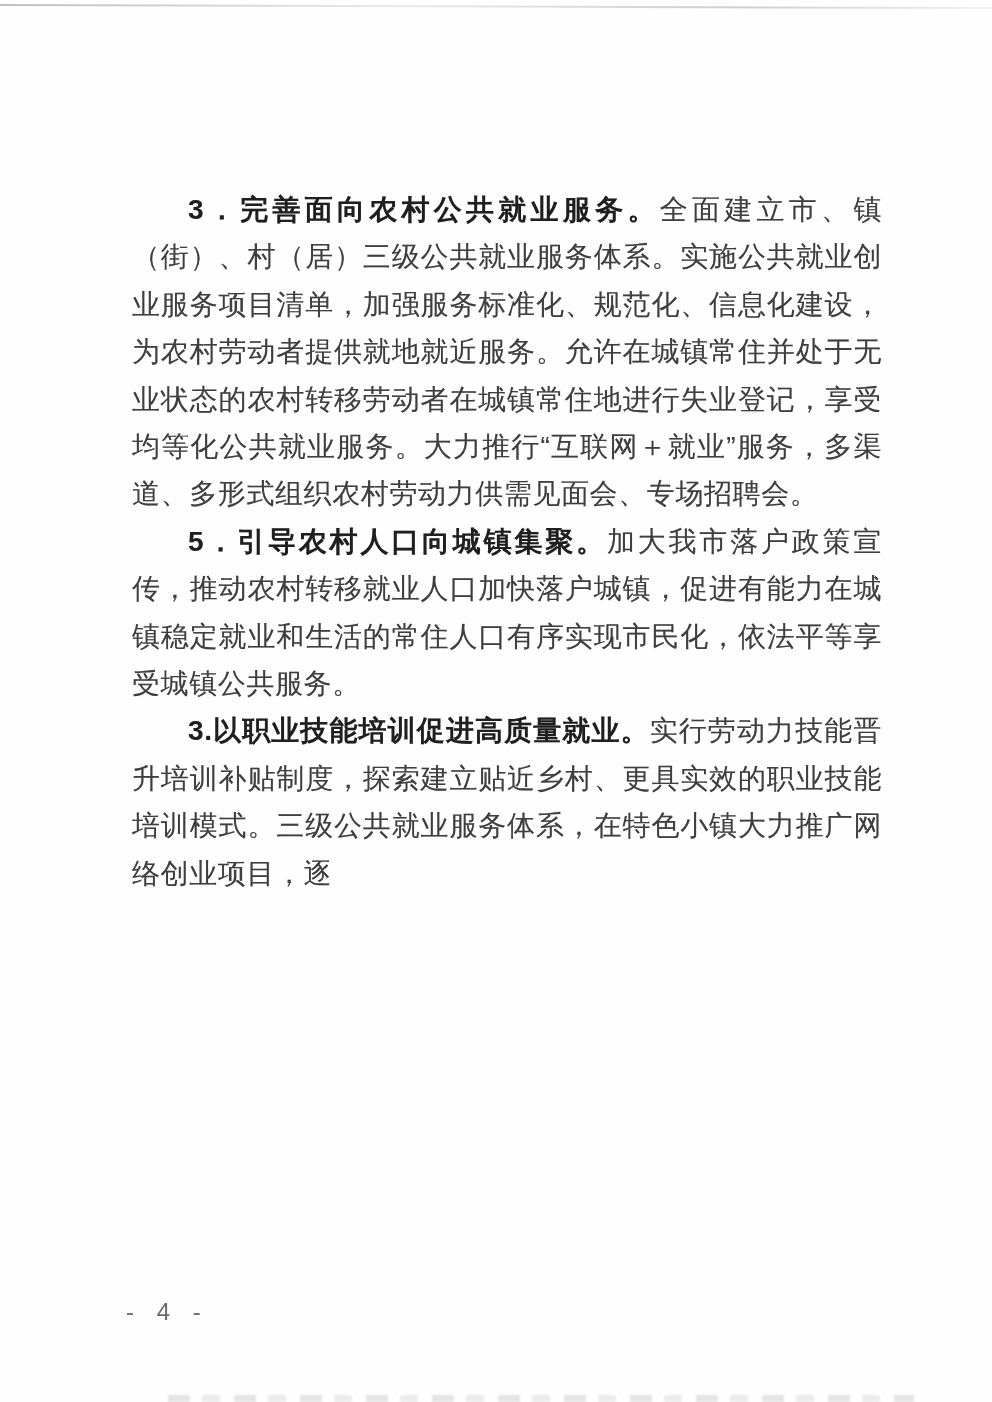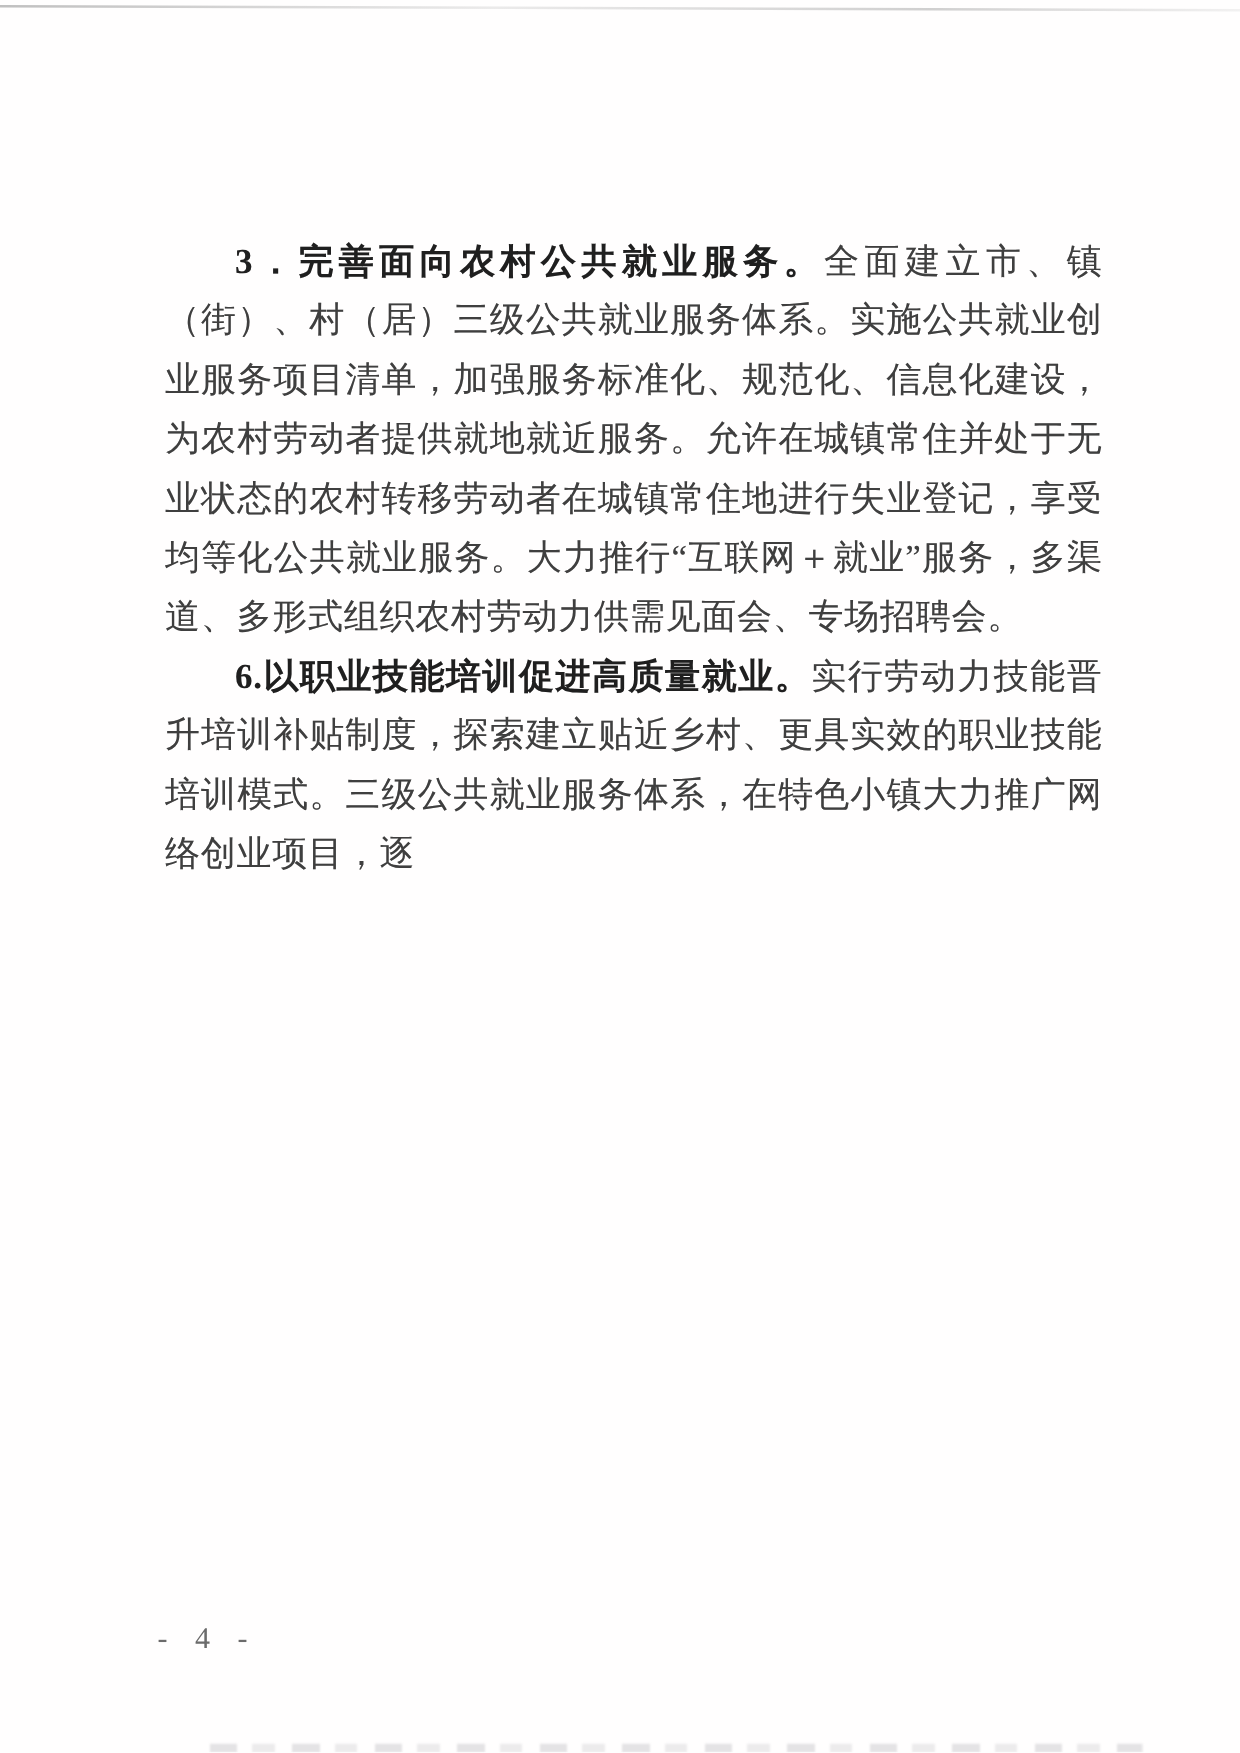--- a/index.html
+++ b/index.html
@@ -6,21 +6,21 @@
     margin: 0;
     padding: 0;
     background: #ffffff;
   }
   .page {
     position: relative;
     width: 992px;
     height: 1402px;
     background: #fffefe;
     overflow: hidden;
-    font-family: Liberation Serif, serif;
+    font-family: Liberation Sans, sans-serif;
   }
   
   .top-scan-line {
     position: absolute;
     top: 4px;
     left: 0;
     width: 100%;
     height: 2px;
     background: linear-gradient(90deg,
       rgba(140,140,140,0.55) 0%,
@@ -77,21 +77,22 @@
 <body>
 
 <div class="page">
 
   <div class="top-scan-line"></div>
 
   <div class="content">
     <p class="para"><span class="para-heading">3．完善面向农村公共就业服务。</span><span class="para-body">全面建立市、镇（街）、村（居）三级公共就业服务体系。实施公共就业创业服务项目清单，加强服务标准化、规范化、信息化建设，为农村劳动者提供就地就近服务。允许在城镇常住并处于无业状态的农村转移劳动者在城镇常住地进行失业登记，享受均等化公共就业服务。大力推行“互联网＋就业”服务，多渠道、多形式组织农村劳动力供需见面会、专场招聘会。</span></p>
 
 
+    <p class="para"><span class="para-heading">5．引导农村人口向城镇集聚。</span><span class="para-body">加大我市落户政策宣传，推动农村转移就业人口加快落户城镇，促进有能力在城镇稳定就业和生活的常住人口有序实现市民化，依法平等享受城镇公共服务。</span></p>
 
-    <p class="para"><span class="para-heading">6.以职业技能培训促进高质量就业。</span><span class="para-body">实行劳动力技能晋升培训补贴制度，探索建立贴近乡村、更具实效的职业技能培训模式。三级公共就业服务体系，在特色小镇大力推广网络创业项目，逐</span></p>
+    <p class="para"><span class="para-heading">3.以职业技能培训促进高质量就业。</span><span class="para-body">实行劳动力技能晋升培训补贴制度，探索建立贴近乡村、更具实效的职业技能培训模式。三级公共就业服务体系，在特色小镇大力推广网络创业项目，逐</span></p>
   </div>
 
   <div class="page-number">- 4 -</div>
 
   <div class="bottom-ghost"></div>
 
 </div>
 
 </body></html>

